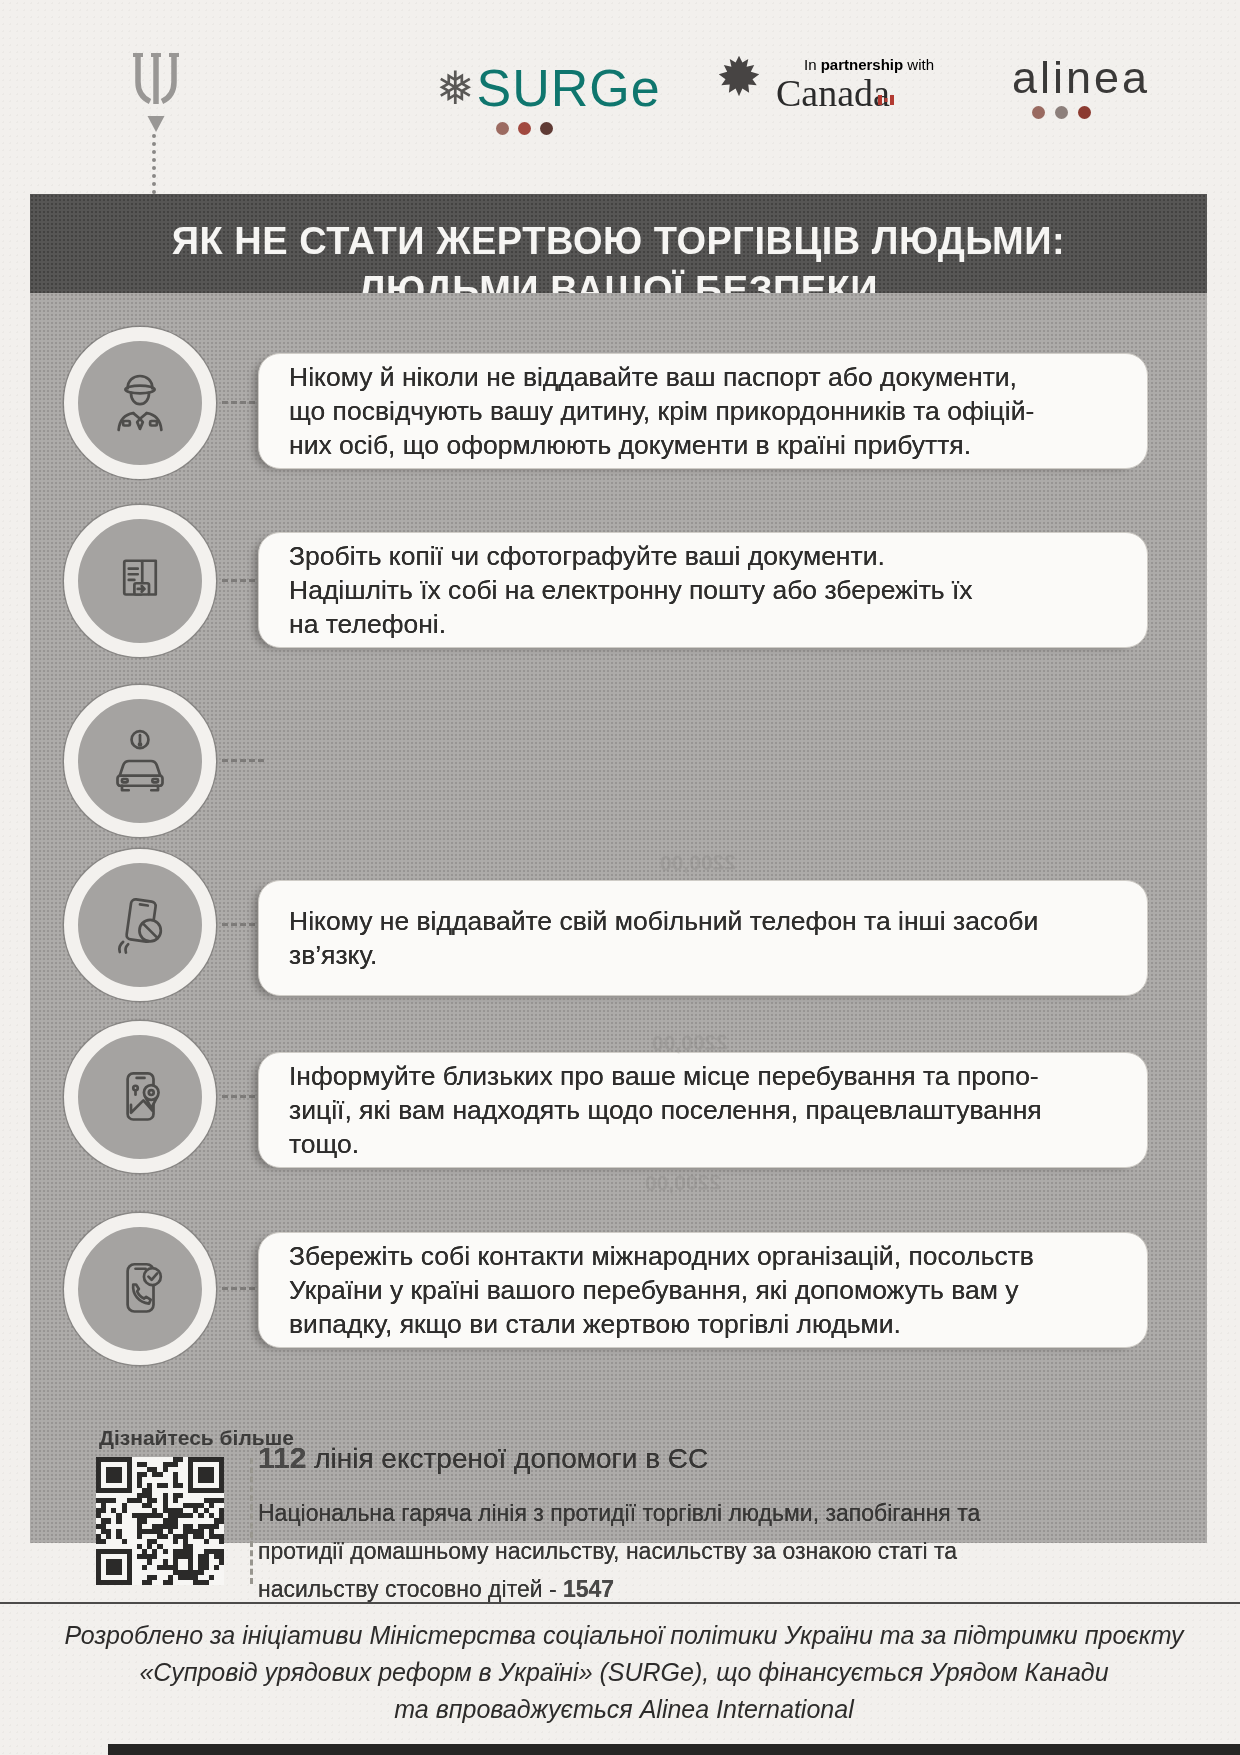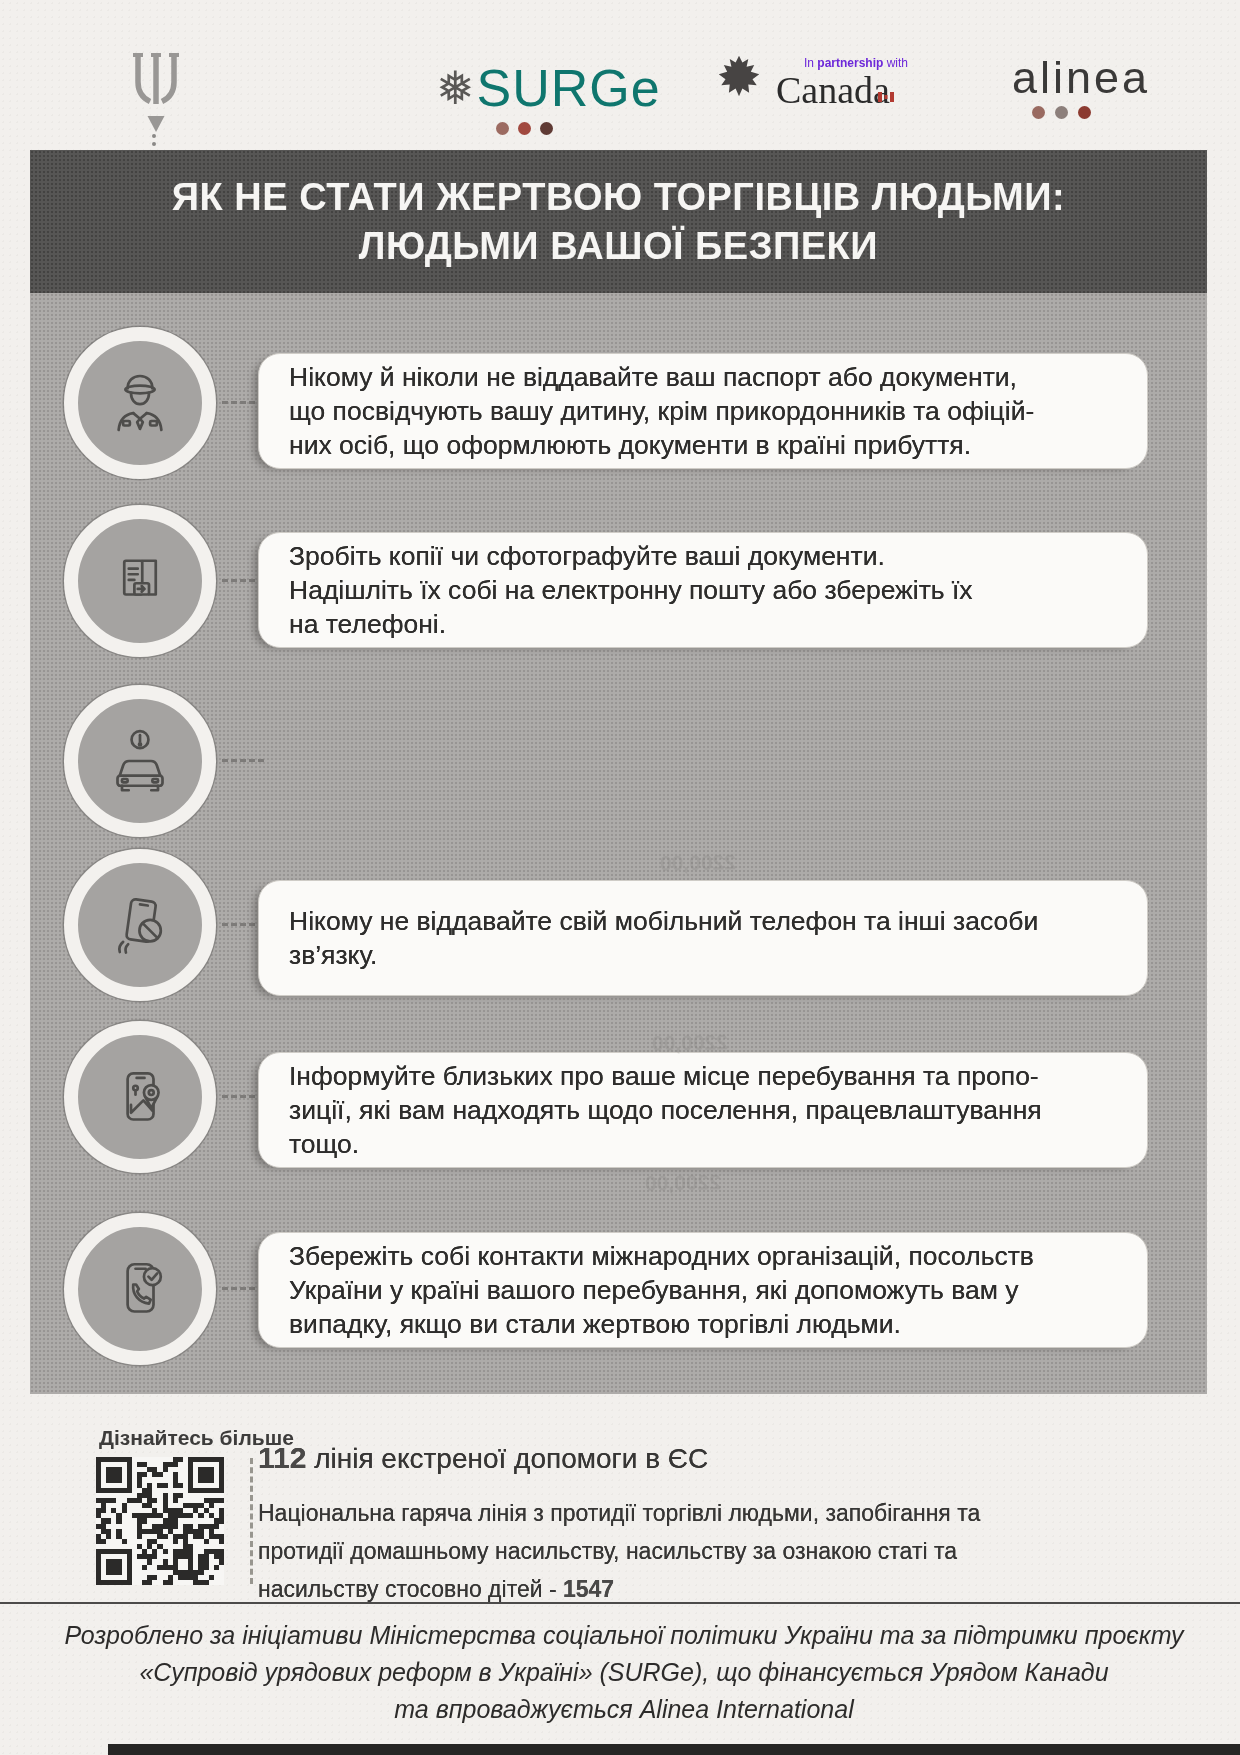--- a/index.html
+++ b/index.html
@@ -8,53 +8,54 @@
     background:#f2f0ed;
     background-image:radial-gradient(rgba(120,115,110,.06) 1px, transparent 1px);
     background-size:7px 7px;
     font-family:"Liberation Sans", sans-serif;
     overflow:hidden;
   }
   .ht-dark{
     background-color:#575655;
     background-image:radial-gradient(rgba(30,30,30,.35) 1px, transparent 1.6px);
     background-size:4px 4px;
+    margin-top:44px;
   }
   .ht-gray{
     background-color:#adaba9;
     background-image:radial-gradient(rgba(75,73,71,.22) 1px, transparent 1.6px);
     background-size:4px 4px;
   }
   
   .header{position:absolute;left:0;top:0;width:1240px;height:150px;}
   .ministry{position:absolute;left:46px;top:48px;display:flex;align-items:center;flex-direction:column;}
   .ministry .divider{width:0;height:76px;border-left:4px dotted #8a8886;margin:0 14px 0 10px;}
   .ministry-text{font-size:18px;line-height:25px;font-weight:bold;color:#4b4a48;letter-spacing:.4px;}
   .surge{position:absolute;left:436px;top:58px;}
   .surge-row{display:flex;align-items:center;}
   .snowflake{font-size:46px;color:#5a5856;line-height:40px;margin-right:2px;}
   .surge-word{font-size:52px;color:#0f766e;letter-spacing:1px;}
   .dots{display:flex;gap:9px;margin:4px 0 0 60px;}
   .dots i{width:13px;height:13px;border-radius:50%;display:block;}
   .canada{position:absolute;left:712px;top:50px;display:flex;align-items:flex-start;}
   .canada-col{margin-left:10px;}
-  .partnership{font-size:12px;color:#6d28d9;margin:6px 8px 0 28px;}
+  .partnership{font-size:15px;color:#000000;margin:6px 8px 0 28px;}
   .canada-word{position:relative;display:inline-block;font-family:"Liberation Serif", serif;font-size:38px;color:#2b2b2b;line-height:40px;}
   .canada-flag{position:absolute;right:-4px;top:-1px;}
   .alinea{position:absolute;left:1012px;top:52px;}
   .alinea-word{font-size:45px;color:#3a3938;letter-spacing:3px;font-weight:normal;}
   .alinea .dots{margin:2px 0 0 20px;gap:10px;}
   
   .title-banner{
     position:absolute;left:30px;top:150px;width:1177px;height:143px;
     color:#f6f5f3;text-align:center;font-weight:bold;font-size:38px;line-height:49px;
     letter-spacing:.5px;box-sizing:border-box;padding-top:23px;
   }
   
-  .panel{position:absolute;left:30px;top:293px;width:1177px;height:1101px;}
+  .panel{position:absolute;left:30px;top:293px;width:1177px;height:1250px;}
   .rule-circle{
     position:absolute;left:34px;width:124px;height:124px;border-radius:50%;
     background:#a5a3a1;border:14px solid #f3f1ee;
     box-shadow:0 0 0 1.5px rgba(110,108,105,.55);
     display:flex;align-items:center;justify-content:center;
   }
   .connector{position:absolute;left:192px;width:42px;border-top:3px dashed #7d7b79;}
   .rule-box{
     position:absolute;left:228px;width:890px;min-height:116px;box-sizing:border-box;
     background:#fbfaf8;border:1px solid #cfccc7;border-radius:22px;

